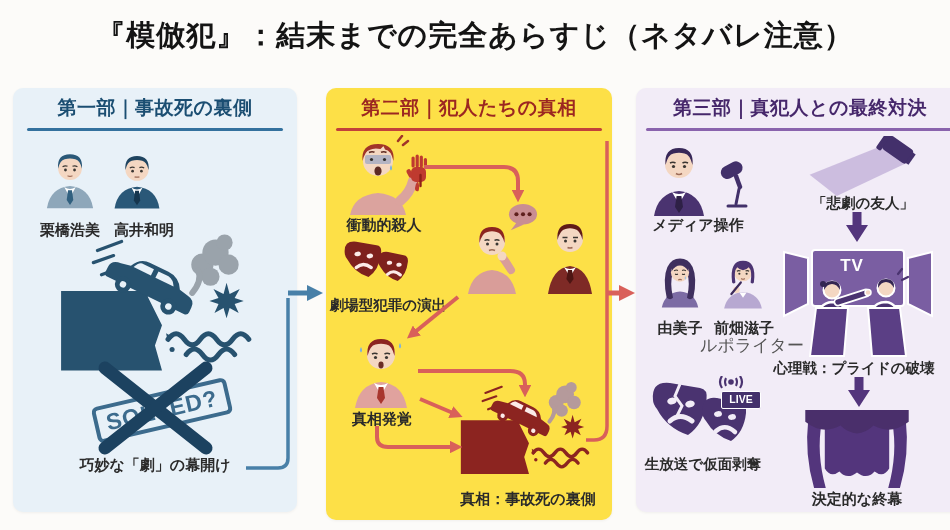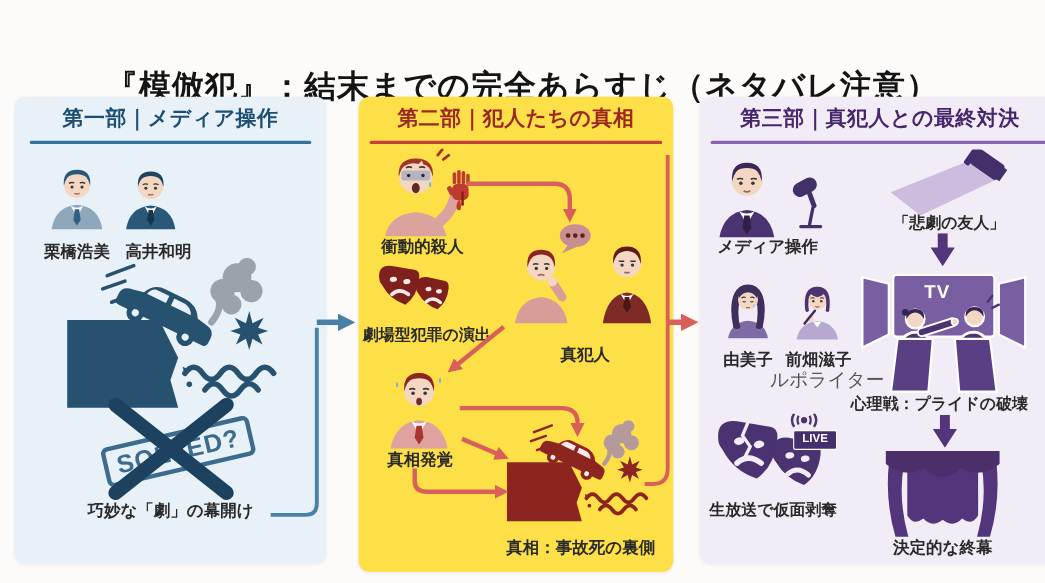--- a/index.html
+++ b/index.html
@@ -1,19 +1,19 @@
 <!DOCTYPE html>
 <html><head>
 <meta charset="utf-8">
 <style>
   html,body{margin:0;padding:0;}
   .stage{position:relative;width:950px;height:530px;background:#fcfbf9;overflow:hidden;
          font-family:"Liberation Sans","DejaVu Sans",sans-serif;}
   .title{position:absolute;left:0;top:16px;width:100%;text-align:center;
-         font-size:29px;font-weight:900;color:#141414;letter-spacing:1px;margin-top:43px;}
+         font-size:29px;font-weight:900;color:#141414;letter-spacing:1px;}
   .panel{position:absolute;border-radius:10px;box-shadow:0 1px 3px rgba(0,0,0,.05);}
   .p1{left:13px;top:88px;width:284px;height:424px;background:#e8f1f8;}
   .p2{left:326px;top:88px;width:286px;height:432px;background:#fde047;}
   .p3{left:636px;top:88px;width:328px;height:424px;background:#f2ecf7;}
   .hd{position:absolute;left:0;right:0;top:7px;text-align:center;font-size:19px;
       font-weight:800;letter-spacing:.5px;white-space:nowrap;}
   .p1 .hd{color:#1b4e72}.p2 .hd{color:#9c2721}.p3 .hd{color:#46276b}
   .rule{position:absolute;top:40px;height:3px;border-radius:2px;}
   .p1 .rule{left:14px;right:14px;background:#33719e}
   .p2 .rule{left:10px;right:10px;background:#c2413a}
@@ -35,21 +35,21 @@
   svg{display:block}
 </style>
 </head>
 <body>
 
 <div class="stage">
 
   <div class="title">『模倣犯』：結末までの完全あらすじ（ネタバレ注意）</div>
 
   <section class="panel p1">
-    <div class="hd">第一部｜メディア操作</div>
+    <div class="hd">第一部｜事故死の裏側</div>
     <div class="rule"></div>
 
     <div class="abs" style="left:24px;top:52px;width:66px;height:74px">
       <svg viewBox="0 0 80 80" width="66" height="74">
         <path d="M12 78 Q16 53 40 51 Q64 53 68 78 Z" fill="#8ea7ba"></path>
         <path d="M33 52 L40 65 L47 52 Q40 57 33 52 Z" fill="#fff"></path>
         <path d="M37.6 56 L42.4 56 L44 68 L40 74 L36 68 Z" fill="#31607f"></path>
         <circle cx="40" cy="29" r="14.5" fill="#f4d7c2"></circle>
         <path d="M25.5 30 Q24 12.5 40 12.5 Q56 12.5 54.5 30 Q52 19.5 46.5 18.5 Q40 16.5 33.5 18.5 Q28 19.5 25.5 30 Z" fill="#2a5878"></path>
         <circle cx="34.5" cy="31.5" r="1.7" fill="#3a3632"></circle>
@@ -189,21 +189,20 @@
         <path d="M102 61 L108 71 L114 61 Q108 65 102 61 Z" fill="#fff"></path>
         <path d="M106 64 L110 64 L111.6 73 L108 78 L104.4 73 Z" fill="#4d1513"></path>
         <circle cx="108" cy="33" r="13" fill="#f4d7c2"></circle>
         <path d="M95.5 34 Q94 18 108 18 Q122 18 120.5 34 Q118 24 112.5 23 Q108 21.5 103.5 23 Q98 24 95.5 34 Z" fill="#5f1b18"></path>
         <circle cx="103.5" cy="35" r="1.5" fill="#3a3632"></circle>
           <circle cx="113" cy="35" r="1.5" fill="#3a3632"></circle>
         <path d="M100.5 31.5 h5 M111 31.5 h5" stroke="#3a3632" stroke-width="1.4"></path>
         <path d="M105.5 41.5 q2.5 1 5 0" stroke="#9c6b57" stroke-width="1.5" fill="none"></path>
       </svg>
     </div>
-    <div class="cap" style="left:126px;top:226px;width:160px">真犯人</div>
 
     <div class="abs" style="left:22px;top:240px;width:66px;height:80px">
       <svg viewBox="0 0 66 80" width="66" height="80">
         <path d="M7 80 Q11 56 33 54 Q55 56 59 80 Z" fill="#e0a29e"></path>
         <path d="M26 55 L33 67 L40 55 Q33 59 26 55 Z" fill="#fff"></path>
         <path d="M30.6 59 L35.4 59 L37 70 L33 76 L29 70 Z" fill="#a8362e"></path>
         <circle cx="33" cy="27" r="14" fill="#f4d7c2"></circle>
         <path d="M19.5 28 Q18 11 33 11 Q48 11 46.5 28 Q44 17.5 38.5 16.5 Q33 15 27.5 16.5 Q22 17.5 19.5 28 Z" fill="#8c2420"></path>
         <circle cx="27.5" cy="29.5" r="1.6" fill="#3a3632"></circle>
           <circle cx="38.5" cy="29.5" r="1.6" fill="#3a3632"></circle>

